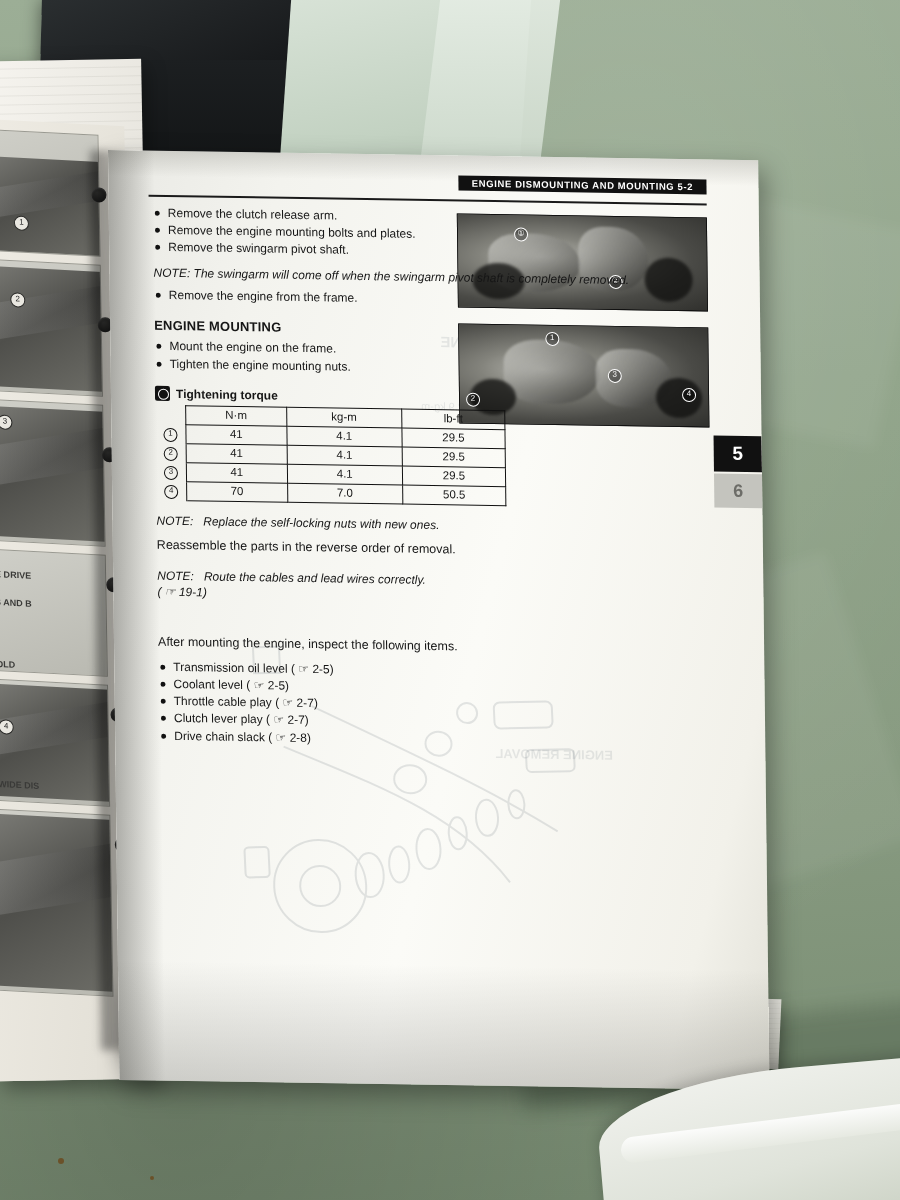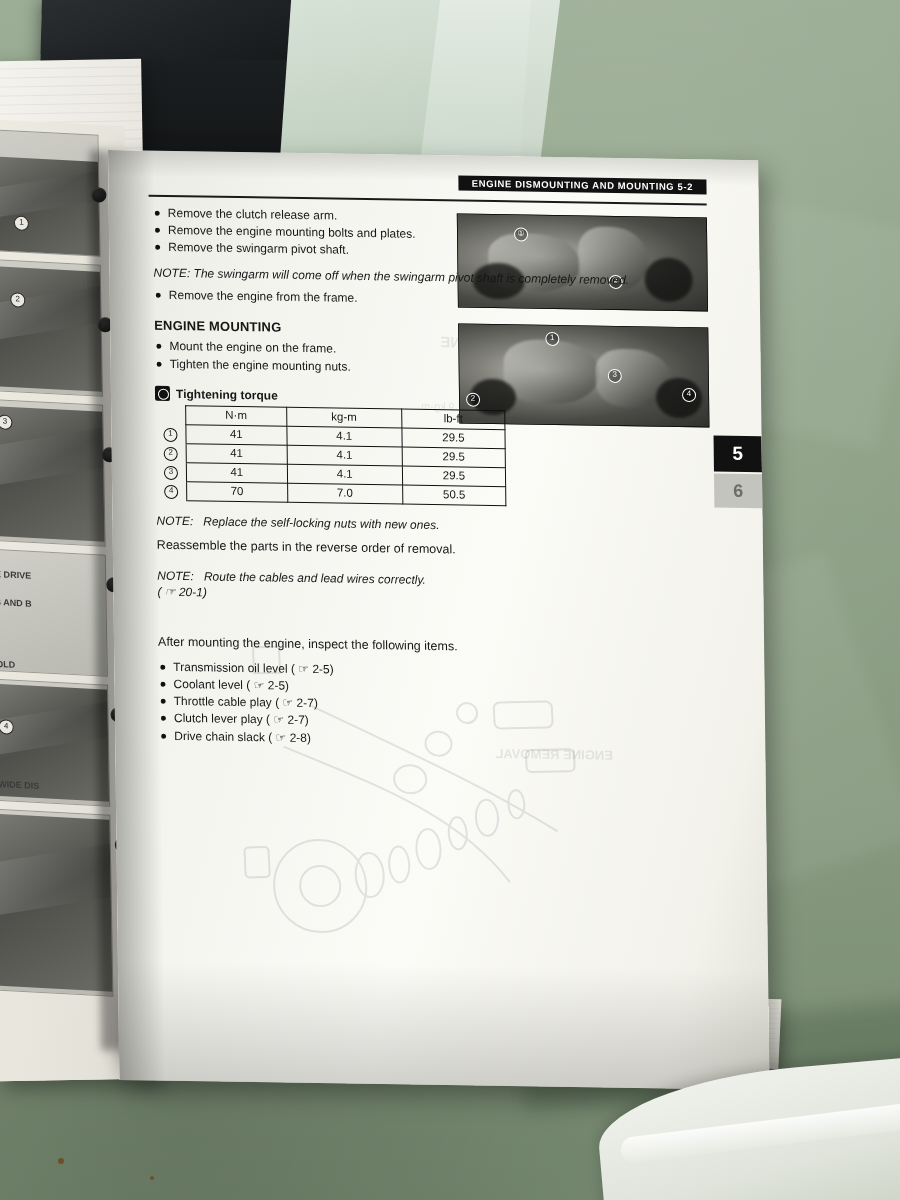--- a/index.html
+++ b/index.html
@@ -621,21 +621,21 @@
       <div class="note" style="margin-top:12px;">
         <span>NOTE:</span>&nbsp;&nbsp;
         <span>Replace the self-locking nuts with new ones.</span>
       </div>
 
       <div class="plain-p">Reassemble the parts in the reverse order of removal.</div>
 
       <div class="note" style="margin-top:14px;">
         <span>NOTE:</span>&nbsp;&nbsp;
         <span>Route the cables and lead wires correctly.</span><br>
-        <span>( ☞ 20-1)</span>
+        <span>( ☞ 19-1)</span>
       </div>
 
       <div class="plain-p" style="margin-top:34px;">After mounting the engine, inspect the following items.</div>
       <ul class="bullets">
         <li>Transmission oil level ( ☞ 2-5)</li>
         <li>Coolant level ( ☞ 2-5)</li>
         <li>Throttle cable play ( ☞ 2-7)</li>
         <li>Clutch lever play ( ☞ 2-7)</li>
         <li>Drive chain slack ( ☞ 2-8)</li>
       </ul>

